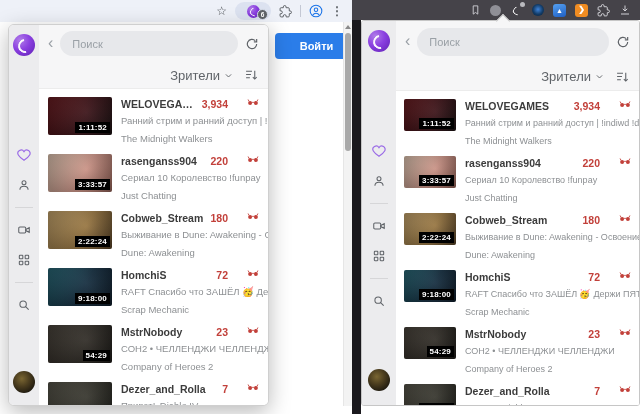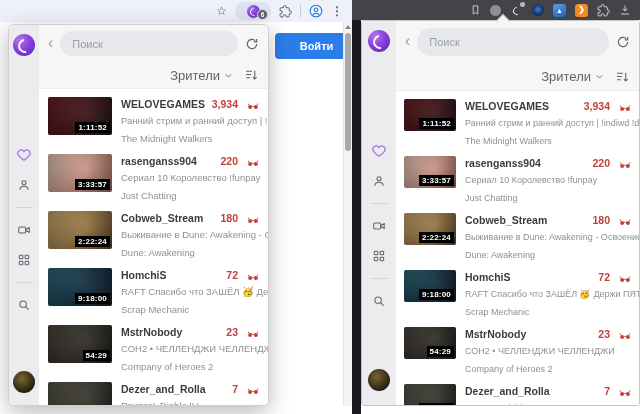--- a/index.html
+++ b/index.html
@@ -91,21 +91,21 @@
   .popup-right .thumb{width:52px;height:32px}
   .thumb::after{content:"";position:absolute;inset:0;border-radius:2px;
     background:radial-gradient(circle at 60% 40%, rgba(255,255,255,.08), rgba(0,0,0,.35) 90%)}
   .dur{position:absolute;right:2px;bottom:2px;background:#000;color:#fff;
     font-size:8px;font-weight:bold;padding:1px 3px;letter-spacing:.2px;z-index:1}
   .tcol{flex:1;min-width:0;padding-top:1px}
   .l1{display:flex;align-items:baseline;gap:6px}
   .sname{font-weight:bold;color:#3c3c3c;white-space:nowrap;overflow:hidden;
     text-overflow:ellipsis;flex:1;font-size:10.5px}
   .vwr{color:var(--viewers-red,#c2403a);font-weight:bold;display:flex;
-    align-items:flex-end;gap:9px;font-size:10.5px;flex:0 0 auto}
+    align-items:flex-start;gap:19px;font-size:10.5px;flex:0 0 auto}
   .sub,.game{color:#8d9093;white-space:nowrap;overflow:hidden;text-overflow:ellipsis;margin-top:1px}
   .popup-left .sub,.popup-left .game{font-size:9.5px}
   .popup-right .sub,.popup-right .game{font-size:9px}
 
   
   .ff-bar{height:20px;background:var(--toolbar-dark,#454349);display:flex;
     align-items:center;justify-content:flex-end;gap:9px;padding-right:9px}
   .ff-circle{width:11px;height:11px;border-radius:50%;background:#8f8f96}
   .ff-blob{width:13px;height:13px;position:relative}
   .ff-blob .blob{width:13px;height:13px}

